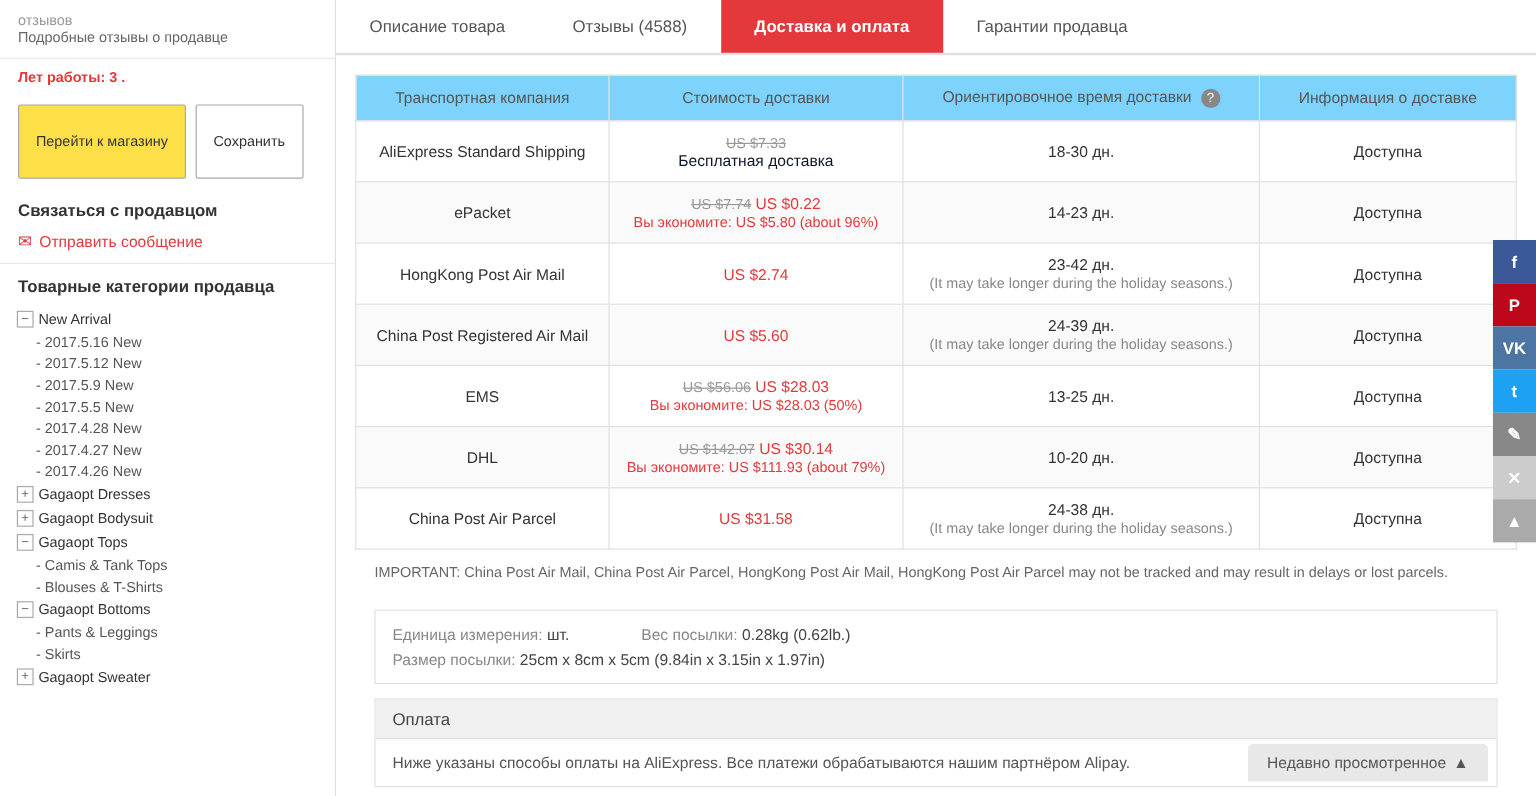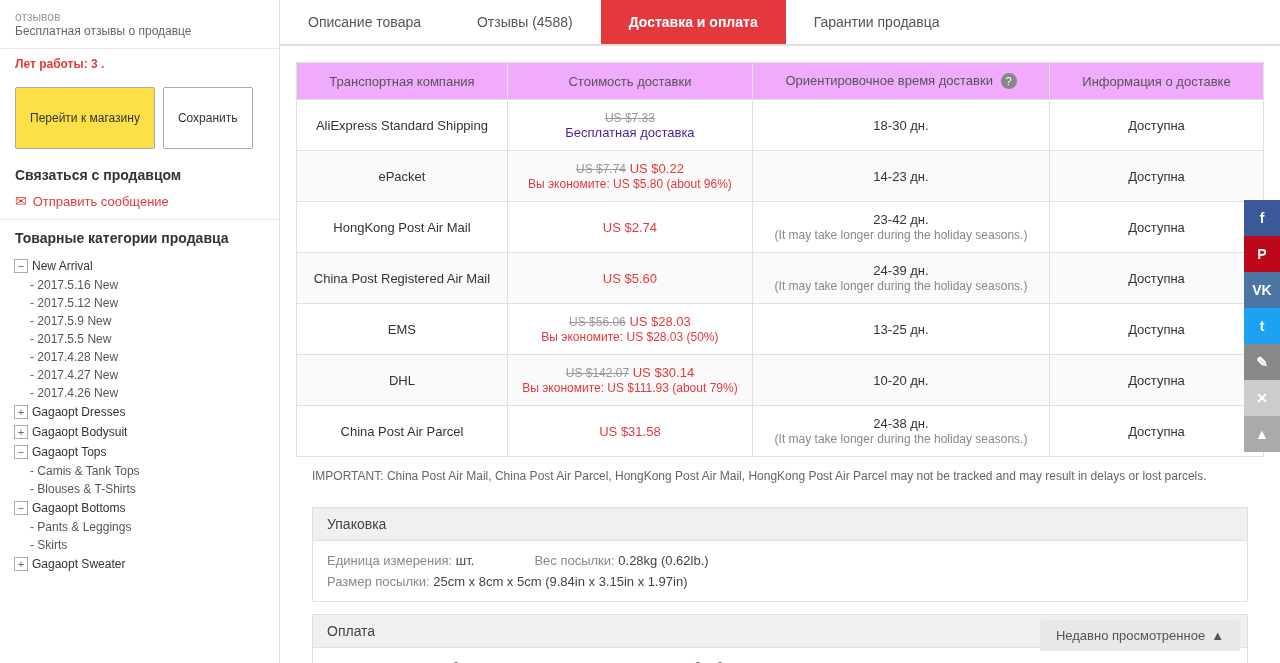--- a/index.html
+++ b/index.html
@@ -29,27 +29,27 @@
     .main-content { flex: 1; background: #fff; }
 
     
     .tabs { display: flex; border-bottom: 2px solid #e0e0e0; background: #fff; }
     .tab { padding: 14px 28px; font-size: 14px; color: #555; cursor: pointer; border: none; background: none; white-space: nowrap; }
     .tab.active { background: #e4393c; color: #fff; font-weight: bold; }
 
     
     .shipping-section { padding: 16px; }
     .shipping-table { width: 100%; border-collapse: collapse; border: 1px solid #e0e0e0; }
-    .shipping-table th { background: #f0abfc; border: 1px solid #e0e0e0; padding: 10px 32px; font-size: 13px; font-weight: normal; color: #555; text-align: center; }
+    .shipping-table th { background: #7dd3fc; border: 1px solid #e0e0e0; padding: 10px 32px; font-size: 13px; font-weight: normal; color: #555; text-align: center; }
     .shipping-table td { border: 1px solid #e0e0e0; padding: 10px 14px; font-size: 13px; vertical-align: middle; text-align: center; }
     .shipping-table tr:nth-child(even) td { background: #fafafa; }
     .price-original { text-decoration: line-through; color: #999; font-size: 12px; }
     .price-discount { color: #e4393c; font-size: 13px; }
     .price-save { color: #e4393c; font-size: 12px; }
-    .price-free { color: #4c1d95; font-size: 13px; }
+    .price-free { color: #0f172a; font-size: 13px; }
     .time-note { color: #888; font-size: 12px; }
     .help-icon { display: inline-block; width: 16px; height: 16px; border-radius: 50%; background: #888; color: #fff; font-size: 11px; text-align: center; line-height: 16px; margin-left: 4px; cursor: pointer; }
 
     
     .important-note { font-size: 12px; color: #666; padding: 10px 16px; line-height: 1.5; }
 
     
     .section-box { margin: 12px 16px; border: 1px solid #e0e0e0; }
     .section-header { background: #f0f0f0; padding: 8px 14px; font-size: 14px; color: #444; border-bottom: 1px solid #e0e0e0; }
     .section-body { padding: 12px 14px; font-size: 13px; color: #555; }
@@ -72,21 +72,21 @@
     .recently-viewed { position: fixed; bottom: 12px; right: 40px; background: #e8e8e8; padding: 8px 16px; font-size: 13px; color: #555; cursor: pointer; display: flex; align-items: center; gap: 6px; border-top-left-radius: 4px; border-top-right-radius: 4px; }
   </style>
 </head>
 <body>
 
 <div class="page-wrapper">
 
   <div class="sidebar">
     <div class="sidebar-section">
       <div class="sidebar-label">отзывов</div>
-      <div class="sidebar-reviews-link">Бесплатная отзывы о продавце</div>
+      <div class="sidebar-reviews-link">Подробные отзывы о продавце</div>
     </div>
     <div class="sidebar-years">
       <span>Лет работы:</span>
       <span style="color:#e4393c;font-weight:bold;">3</span>
       <span>.</span>
     </div>
     <div class="sidebar-buttons">
       <button class="btn-goto">Перейти к магазину</button>
       <button class="btn-save">Сохранить</button>
     </div>
@@ -248,21 +248,20 @@
               <span class="time-note">(It may take longer during the holiday seasons.)</span>
             </td>
             <td>Доступна</td>
           </tr>
         </tbody>
       </table>
 
       <div class="important-note">IMPORTANT: China Post Air Mail, China Post Air Parcel, HongKong Post Air Mail, HongKong Post Air Parcel may not be tracked and may result in delays or lost parcels.</div>
 
       <div class="section-box">
-        <div class="section-header">Упаковка</div>
         <div class="section-body">
           <div class="pkg-row">
             <div>
               <span class="pkg-label">Единица измерения:</span>
               <span class="pkg-value">шт.</span>
             </div>
             <div>
               <span class="pkg-label">Вес посылки:</span>
               <span class="pkg-value">0.28kg (0.62lb.)</span>
             </div>

